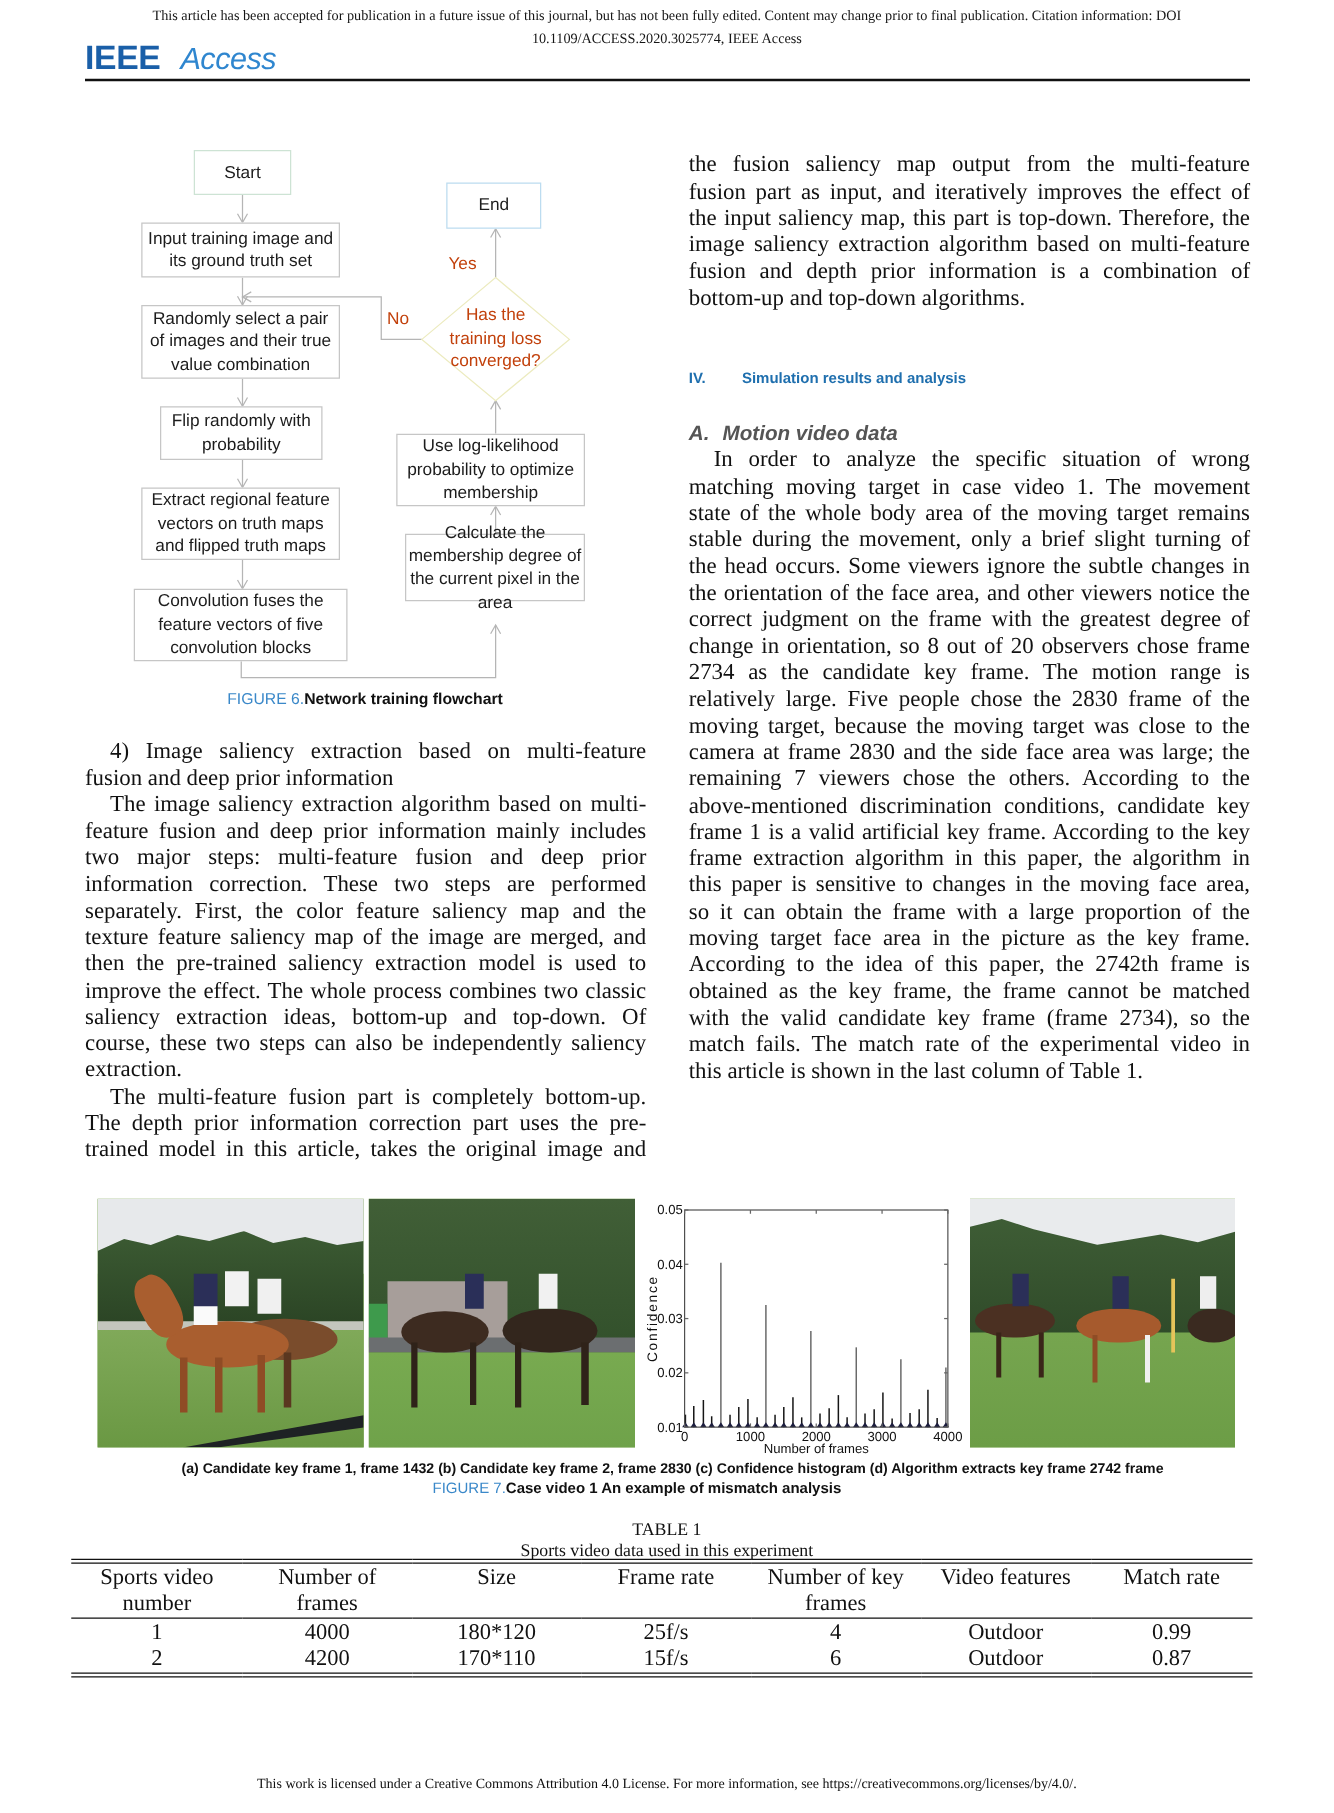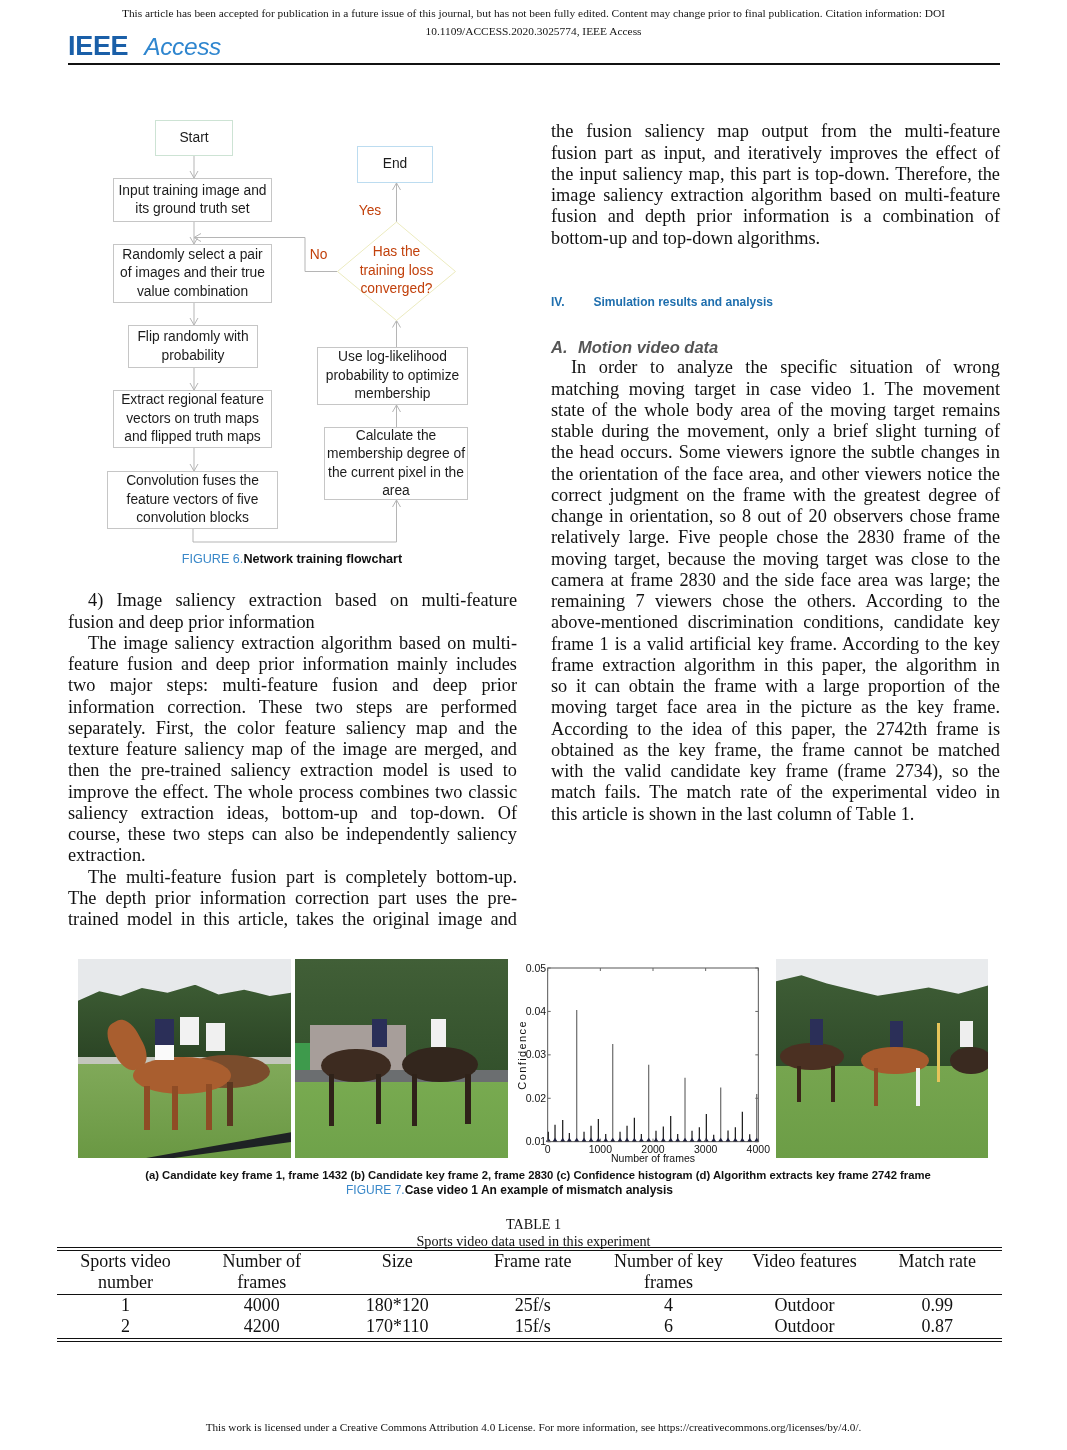--- a/index.html
+++ b/index.html
@@ -99,21 +99,21 @@
 <div class="fbox" style="left:113px;top:390px;width:159px;height:58px">Extract regional feature
 vectors on truth maps
 and flipped truth maps</div>
 <div class="fbox" style="left:107px;top:471px;width:171px;height:58px">Convolution fuses the
 feature vectors of five
 convolution blocks</div>
 <div class="fbox end" style="left:357px;top:146px;width:76px;height:37px">End</div>
 <div class="fbox" style="left:317px;top:347px;width:151px;height:58px">Use log-likelihood
 probability to optimize
 membership</div>
-<div class="fbox" style="left:324px;top:427px;width:144px;height:73px">Calculate the
+<div class="fbox" style="left:324px;top:427px;width:144px;height:54px">Calculate the
 membership degree of
 the current pixel in the
 area</div>
 <div class="ftext" style="left:337px;top:243px;width:119px">Has the
 training loss
 converged?</div>
 <div class="ftext" style="left:352px;top:202px;width:36px">Yes</div>
 <div class="ftext" style="left:305px;top:246px;width:27px">No</div>
 
 <div class="abs fig-caption" style="left:100px;top:552px;width:384px">
@@ -164,27 +164,29 @@
 <div class="col" style="left:551px;top:357.4px">
     <div>
       <div class="ln indent">In order to analyze the specific situation of wrong</div>
       <div class="ln">matching moving target in case video 1. The movement</div>
       <div class="ln">state of the whole body area of the moving target remains</div>
       <div class="ln">stable during the movement, only a brief slight turning of</div>
       <div class="ln">the head occurs. Some viewers ignore the subtle changes in</div>
       <div class="ln">the orientation of the face area, and other viewers notice the</div>
       <div class="ln">correct judgment on the frame with the greatest degree of</div>
       <div class="ln">change in orientation, so 8 out of 20 observers chose frame</div>
+      <div class="ln">2734 as the candidate key frame. The motion range is</div>
       <div class="ln">relatively large. Five people chose the 2830 frame of the</div>
       <div class="ln">moving target, because the moving target was close to the</div>
       <div class="ln">camera at frame 2830 and the side face area was large; the</div>
       <div class="ln">remaining 7 viewers chose the others. According to the</div>
       <div class="ln">above-mentioned discrimination conditions, candidate key</div>
       <div class="ln">frame 1 is a valid artificial key frame. According to the key</div>
       <div class="ln">frame extraction algorithm in this paper, the algorithm in</div>
+      <div class="ln">this paper is sensitive to changes in the moving face area,</div>
       <div class="ln">so it can obtain the frame with a large proportion of the</div>
       <div class="ln">moving target face area in the picture as the key frame.</div>
       <div class="ln">According to the idea of this paper, the 2742th frame is</div>
       <div class="ln">obtained as the key frame, the frame cannot be matched</div>
       <div class="ln">with the valid candidate key frame (frame 2734), so the</div>
       <div class="ln">match fails. The match rate of the experimental video in</div>
       <div class="ln last">this article is shown in the last column of Table 1.</div>
     </div>
   </div>
 

